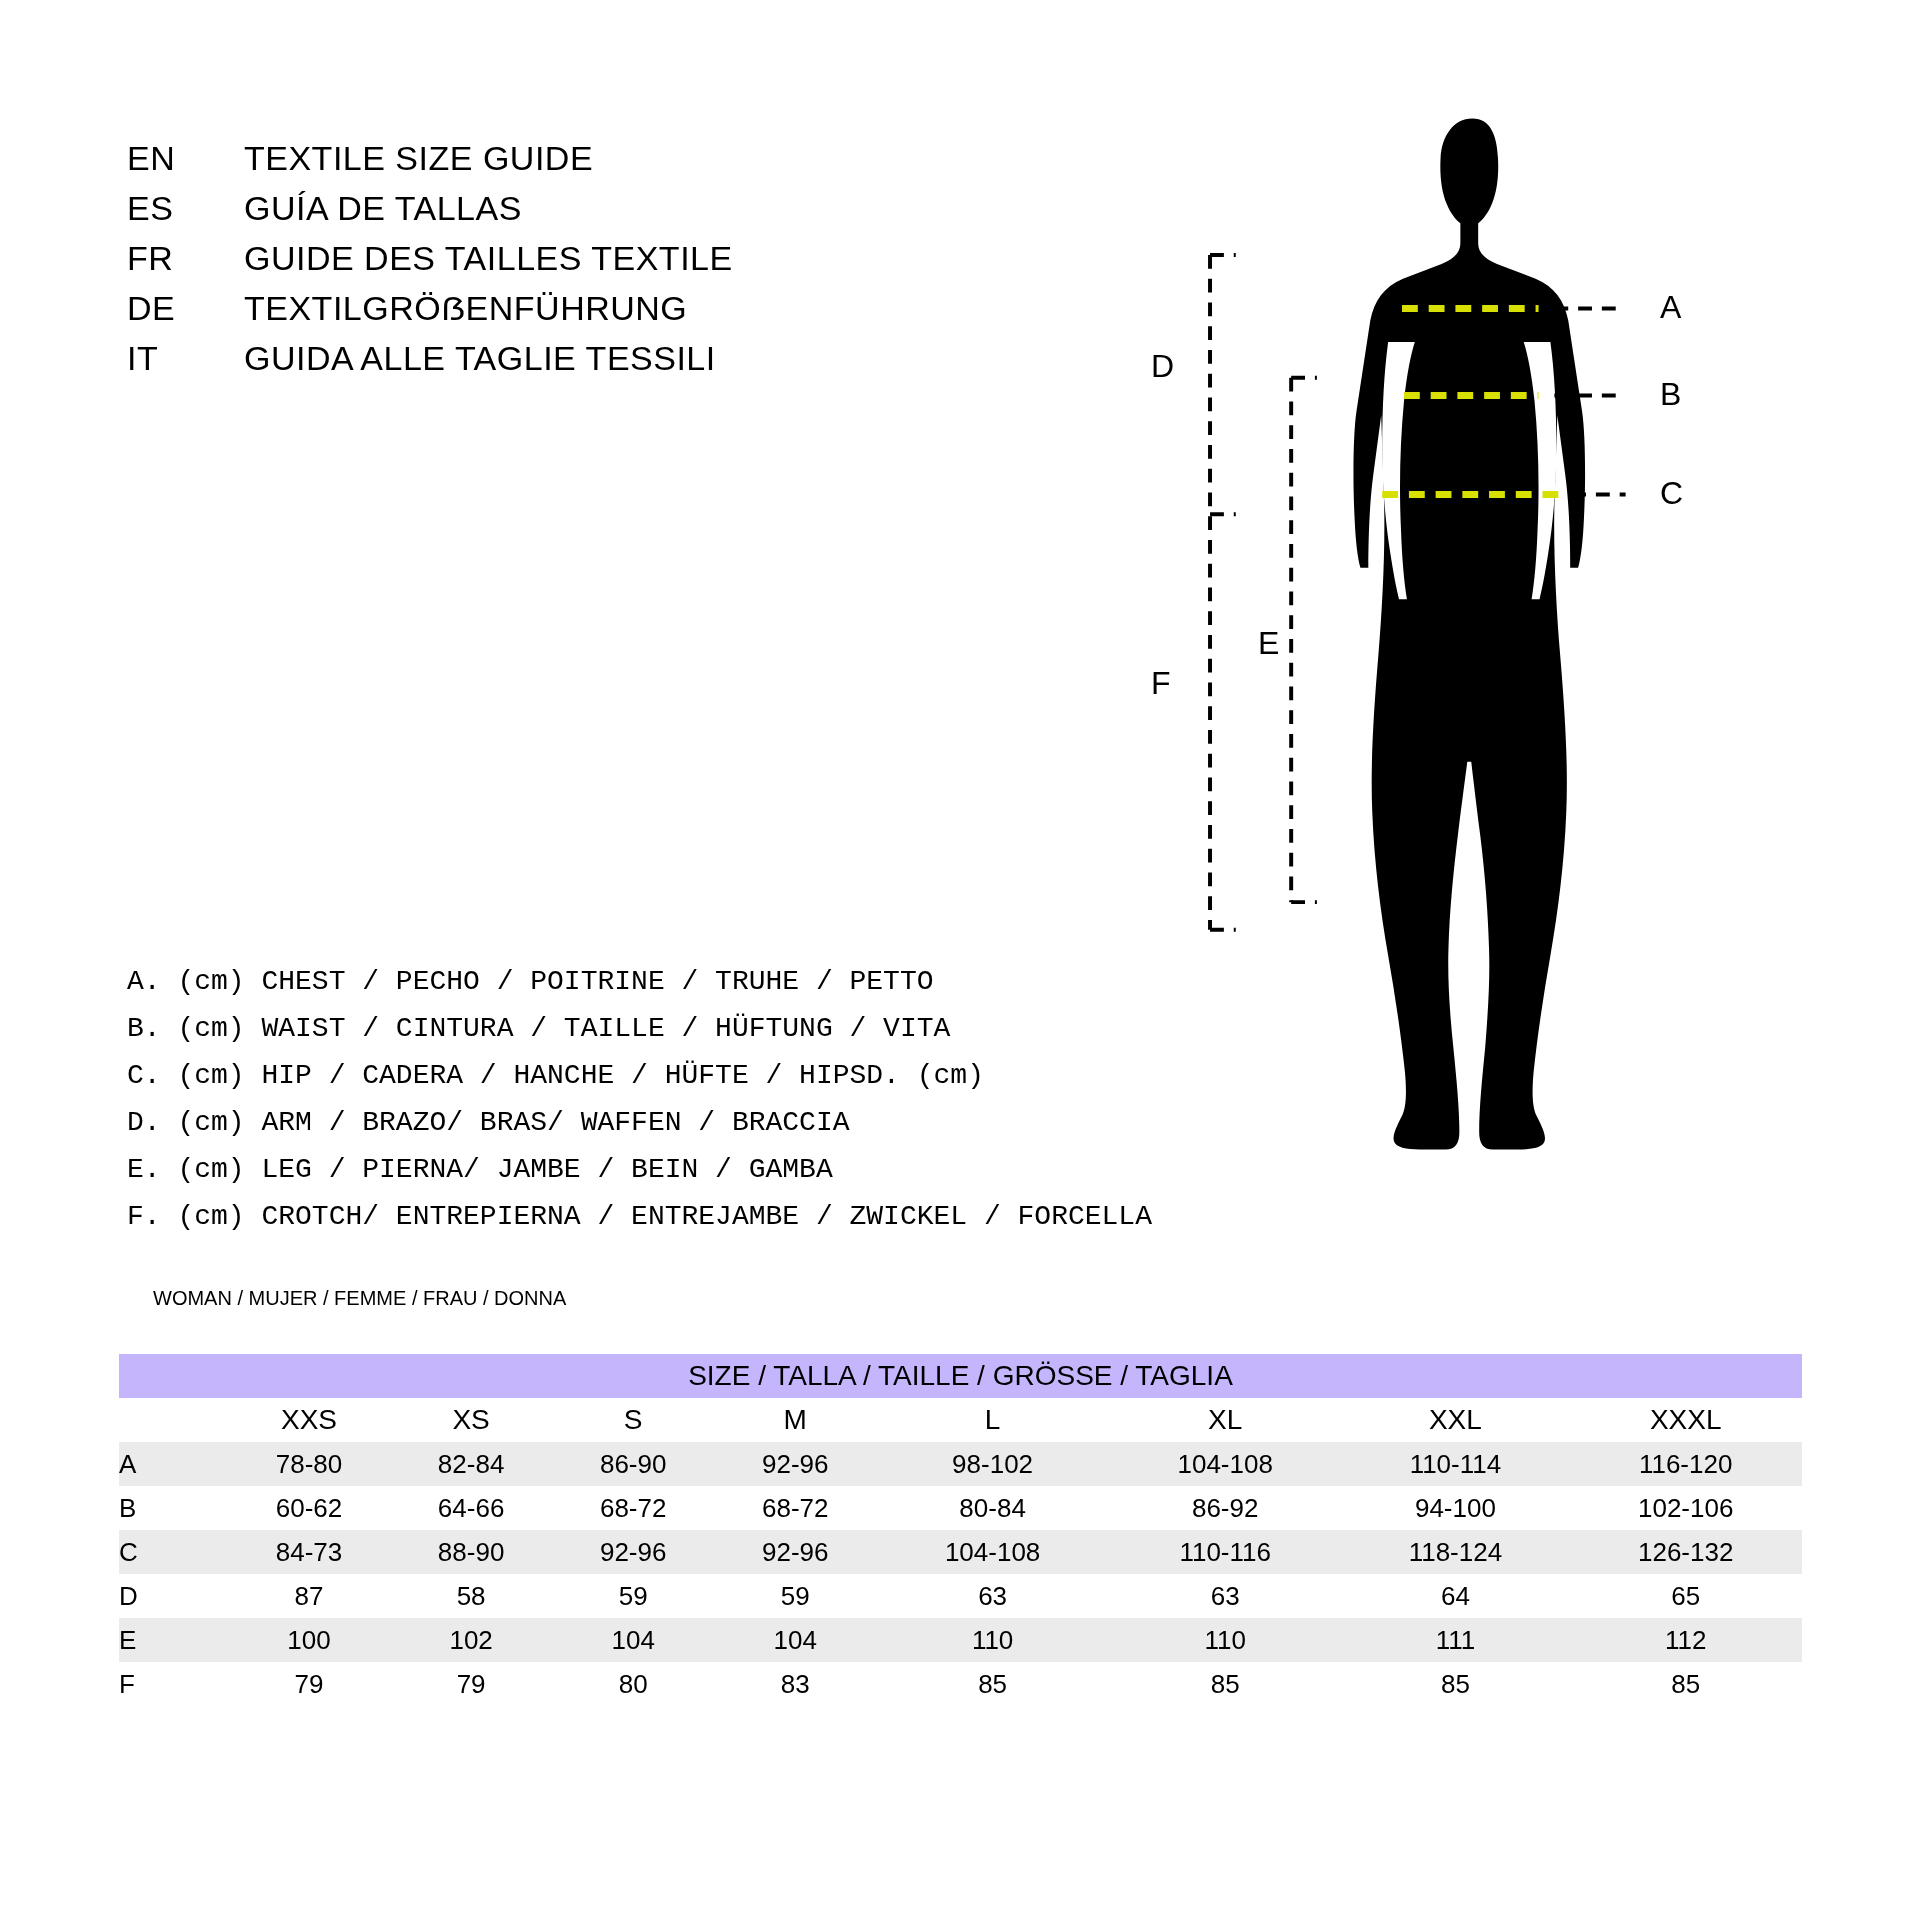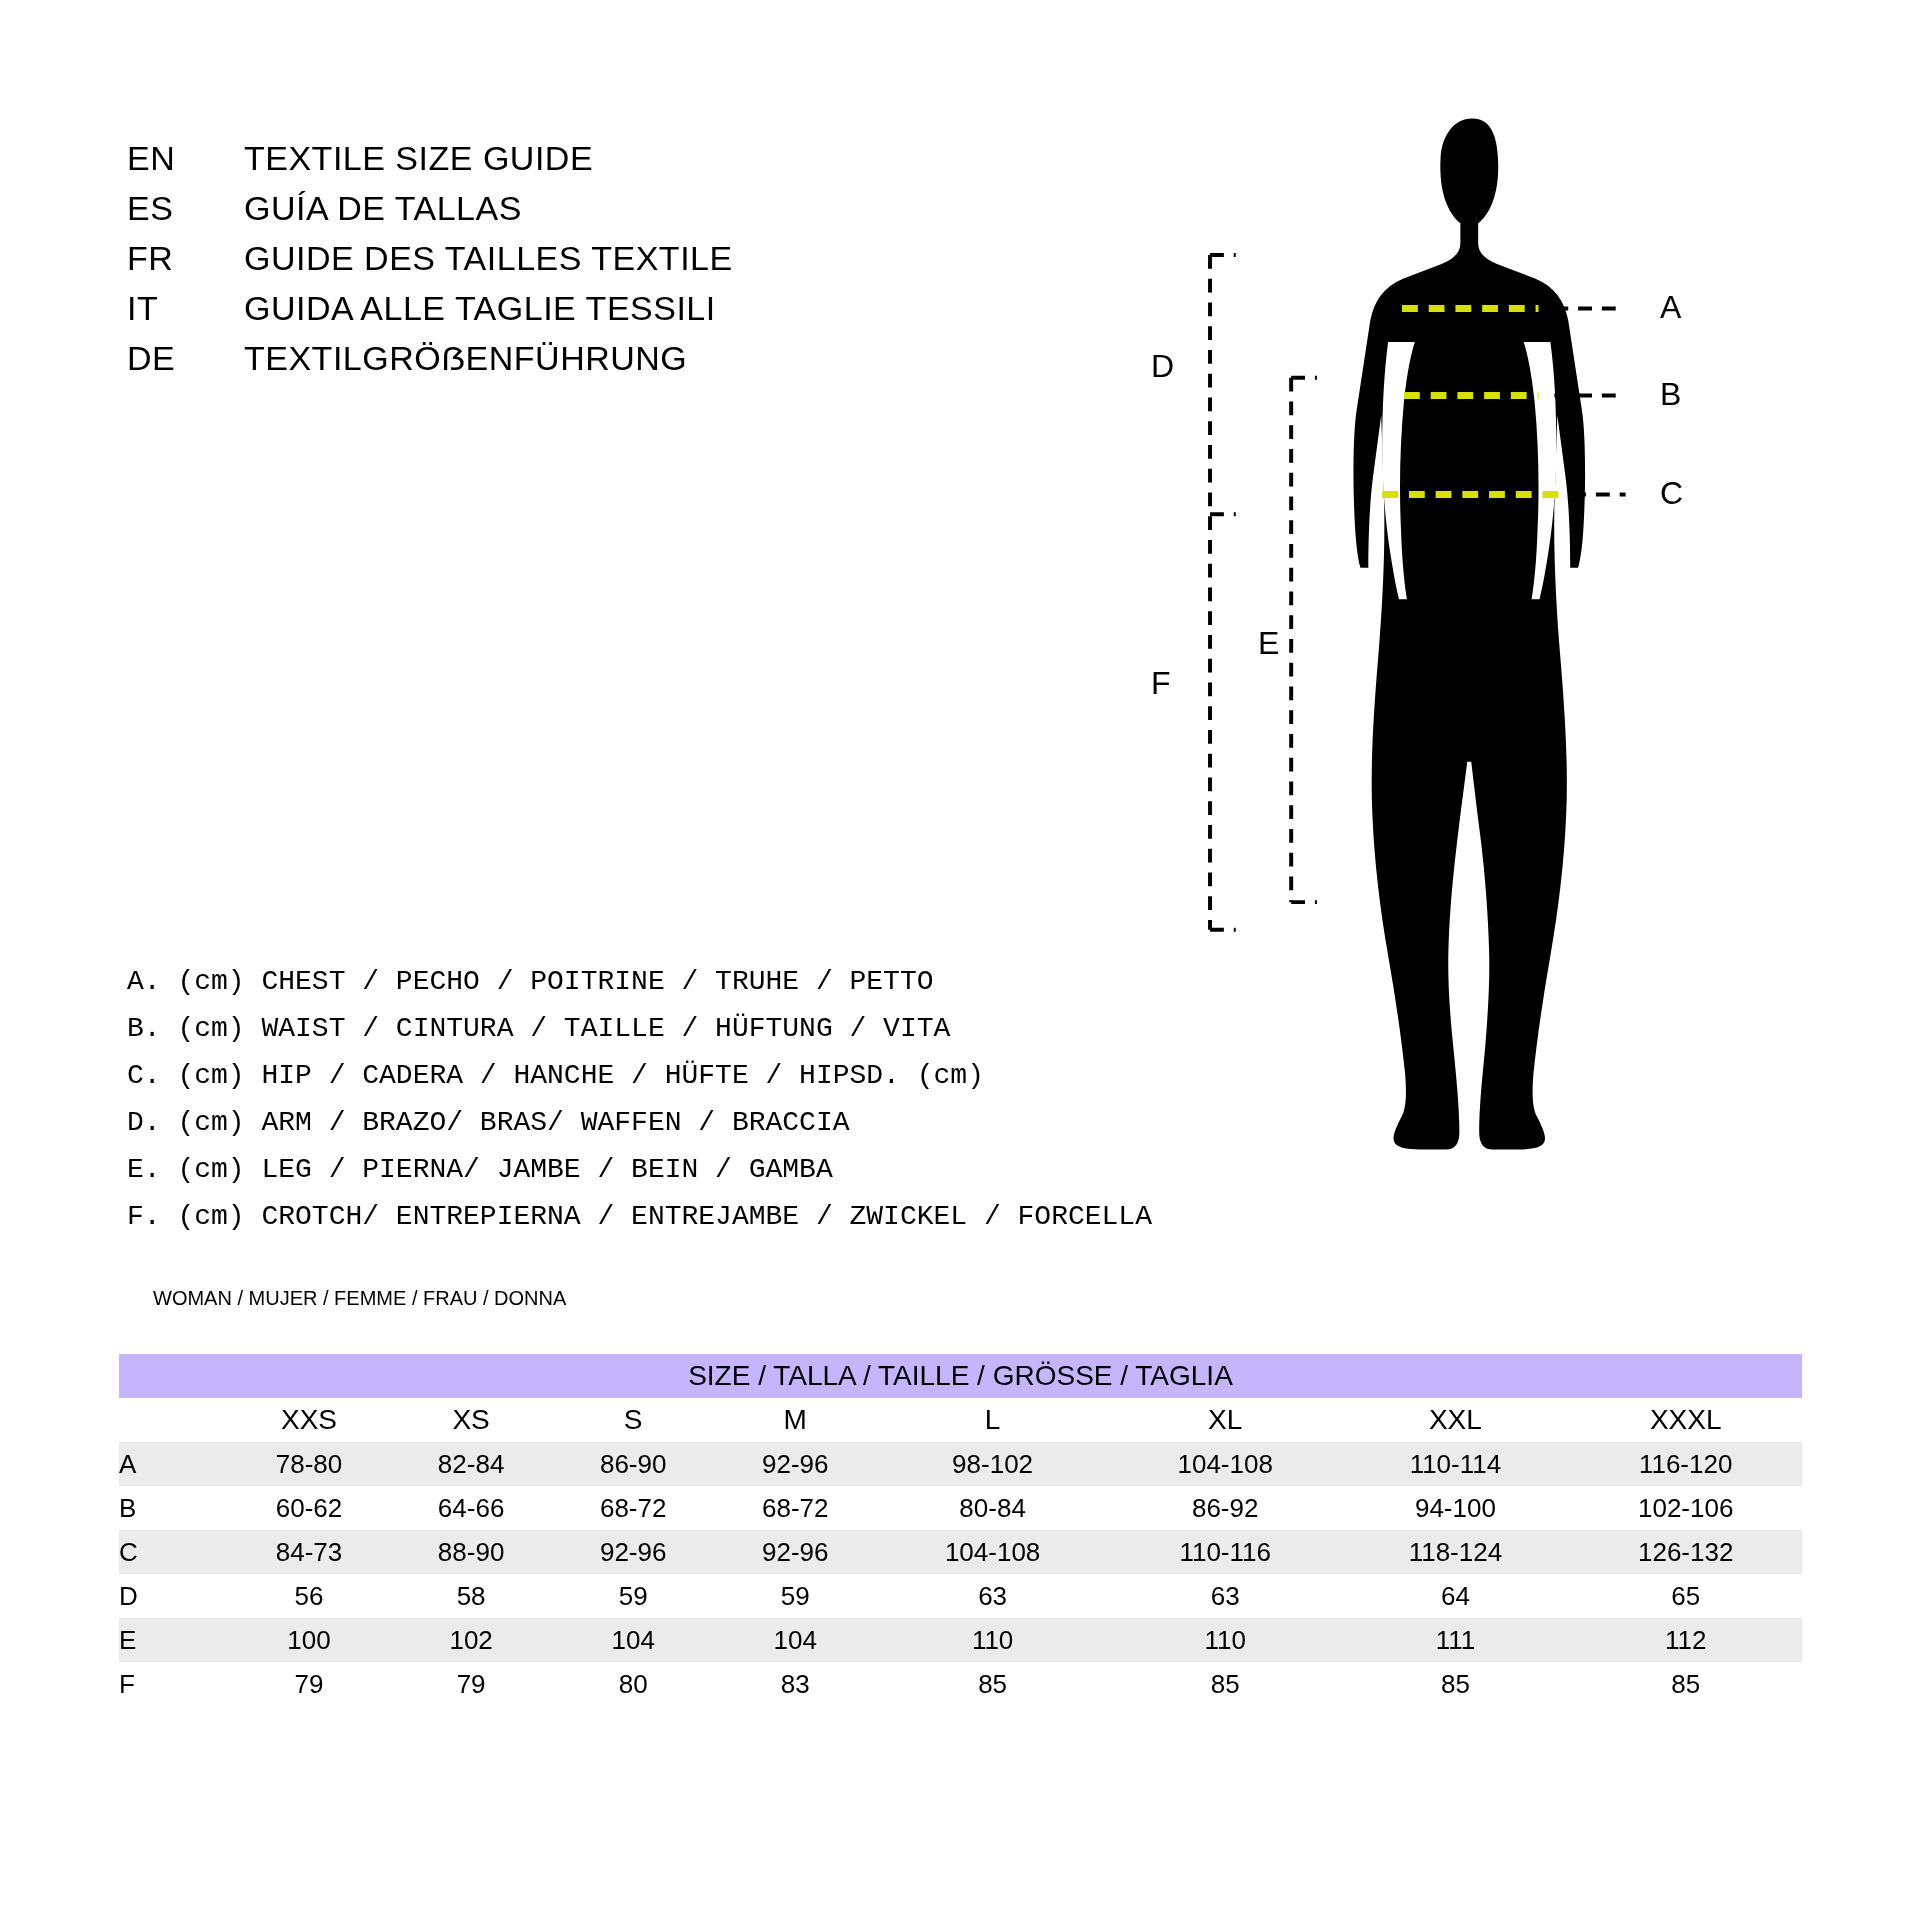--- a/index.html
+++ b/index.html
@@ -119,26 +119,26 @@
   </div>
   <div class="title-row">
     <div class="title-lang">ES</div>
     <div class="title-text">GUÍA DE TALLAS</div>
   </div>
   <div class="title-row">
     <div class="title-lang">FR</div>
     <div class="title-text">GUIDE DES TAILLES TEXTILE</div>
   </div>
   <div class="title-row">
+    <div class="title-lang">DE</div>
+    <div class="title-text">TEXTILGRÖẞENFÜHRUNG</div>
+  </div>
+  <div class="title-row">
     <div class="title-lang">IT</div>
     <div class="title-text">GUIDA ALLE TAGLIE TESSILI</div>
-  </div>
-  <div class="title-row">
-    <div class="title-lang">DE</div>
-    <div class="title-text">TEXTILGRÖẞENFÜHRUNG</div>
   </div>
 </div>
 
 <div id="figure-area">
   <svg width="752" height="1148" viewBox="0 0 760 1160">
 
     <g>
       <path fill="#000000" d="
         M 357 60
         C 338 60 326 78 325 100
@@ -313,21 +313,21 @@
       <td>92-96</td>
       <td>92-96</td>
       <td>104-108</td>
       <td>110-116</td>
       <td>118-124</td>
       <td>126-132</td>
     </tr>
 
     <tr class="row-plain">
       <td class="col-label">D</td>
-      <td>56</td>
+      <td>87</td>
       <td>58</td>
       <td>59</td>
       <td>59</td>
       <td>63</td>
       <td>63</td>
       <td>64</td>
       <td>65</td>
     </tr>
 
     <tr class="row-alt">

